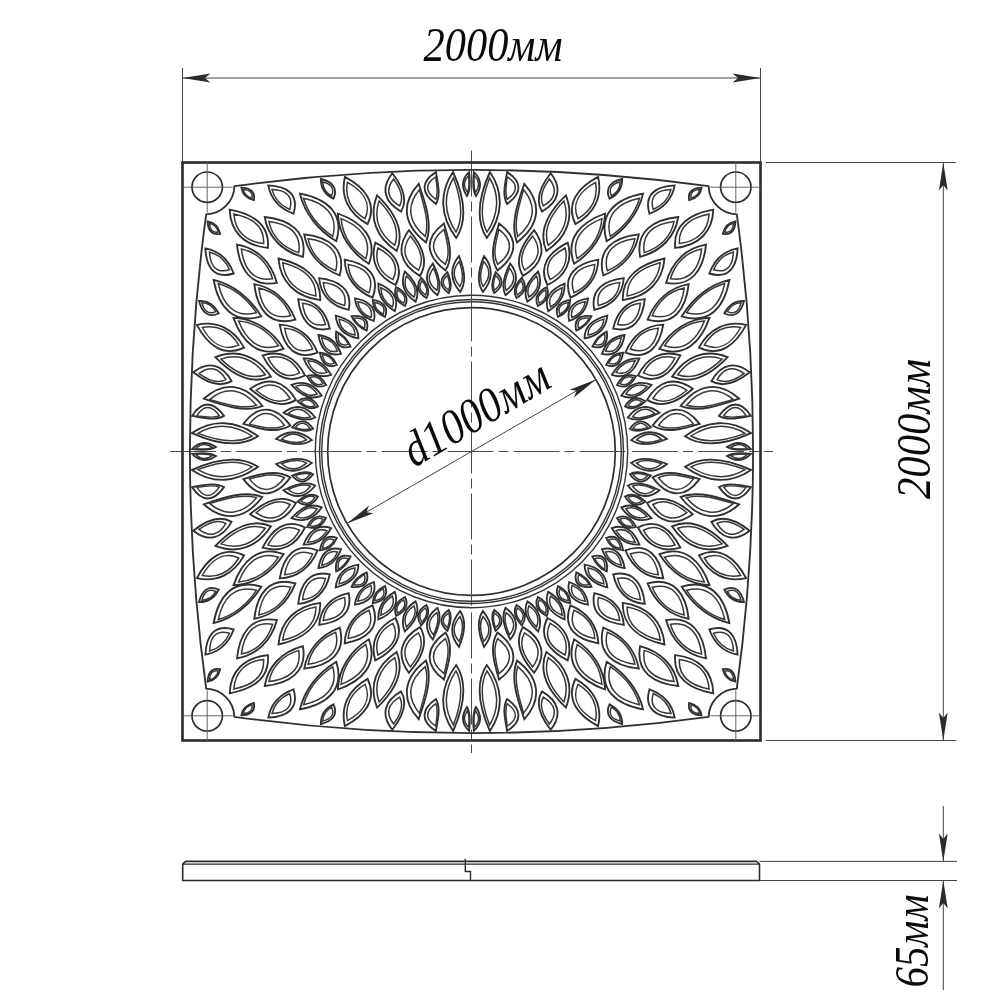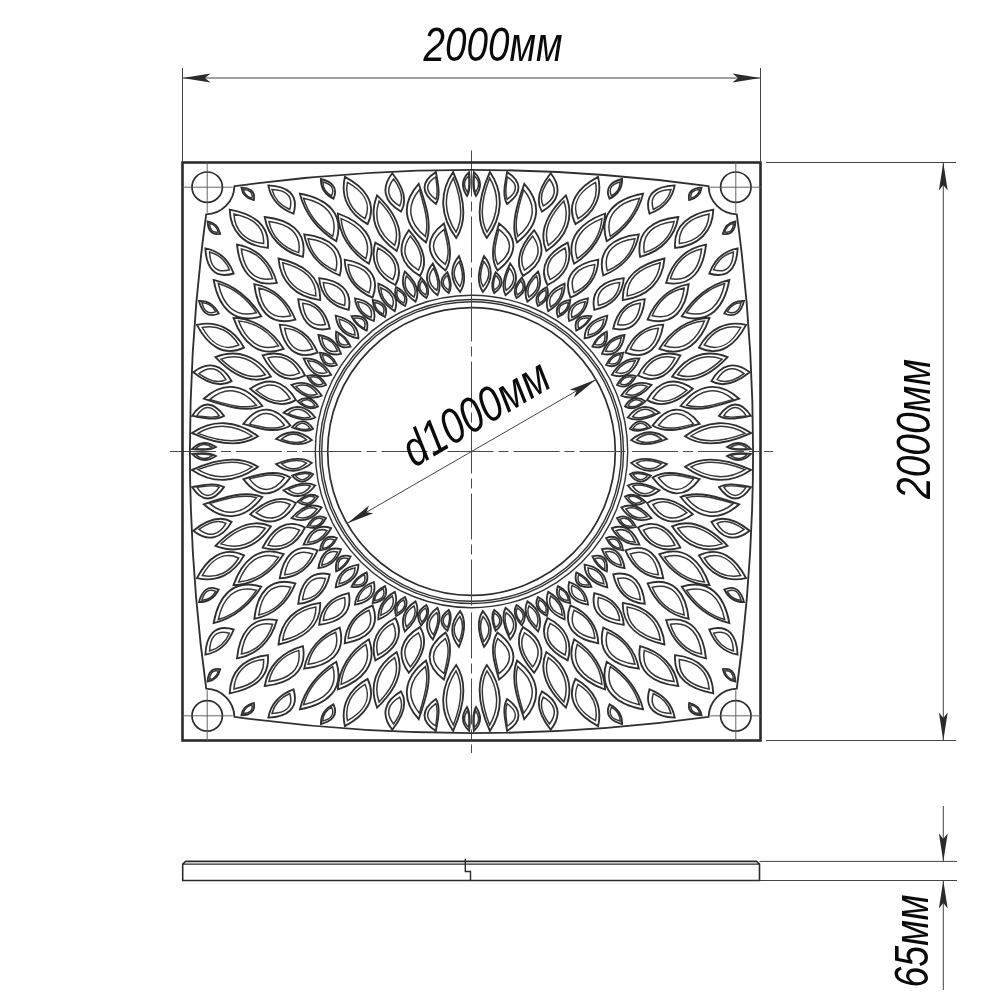--- a/index.html
+++ b/index.html
@@ -1,16 +1,16 @@
 <!DOCTYPE html>
 <html><head><meta charset="utf-8">
 <style>
 html,body{margin:0;padding:0;background:#fff;}
 .page{position:relative;width:1000px;height:1000px;background:#ec4899;overflow:hidden;
-font-family:Liberation Sans, sans-serif;-webkit-font-smoothing:antialiased;}
+font-family:Liberation Serif, serif;-webkit-font-smoothing:antialiased;}
 text{-webkit-font-smoothing:antialiased;}
 </style></head>
 <body>
 <div class="page">
 <svg width="1000" height="1000" viewBox="0 0 1000 1000">
 
 <rect x="0" y="0" width="1000" height="1000" fill="#ffffff"></rect>
 
 <path stroke="#4a4a4a" stroke-width="1" fill="none" stroke-dasharray="46 5 10 5" d="M471.5 150.5V753"></path>
 

